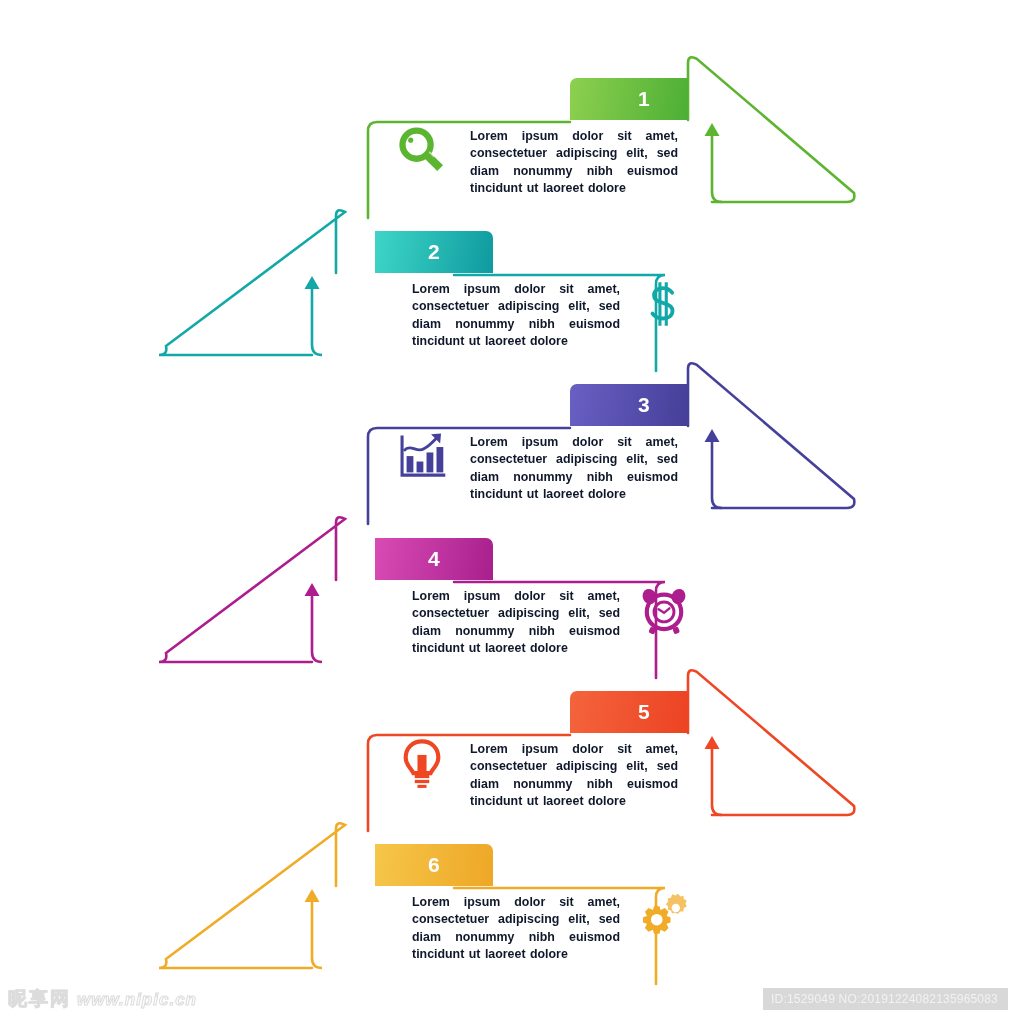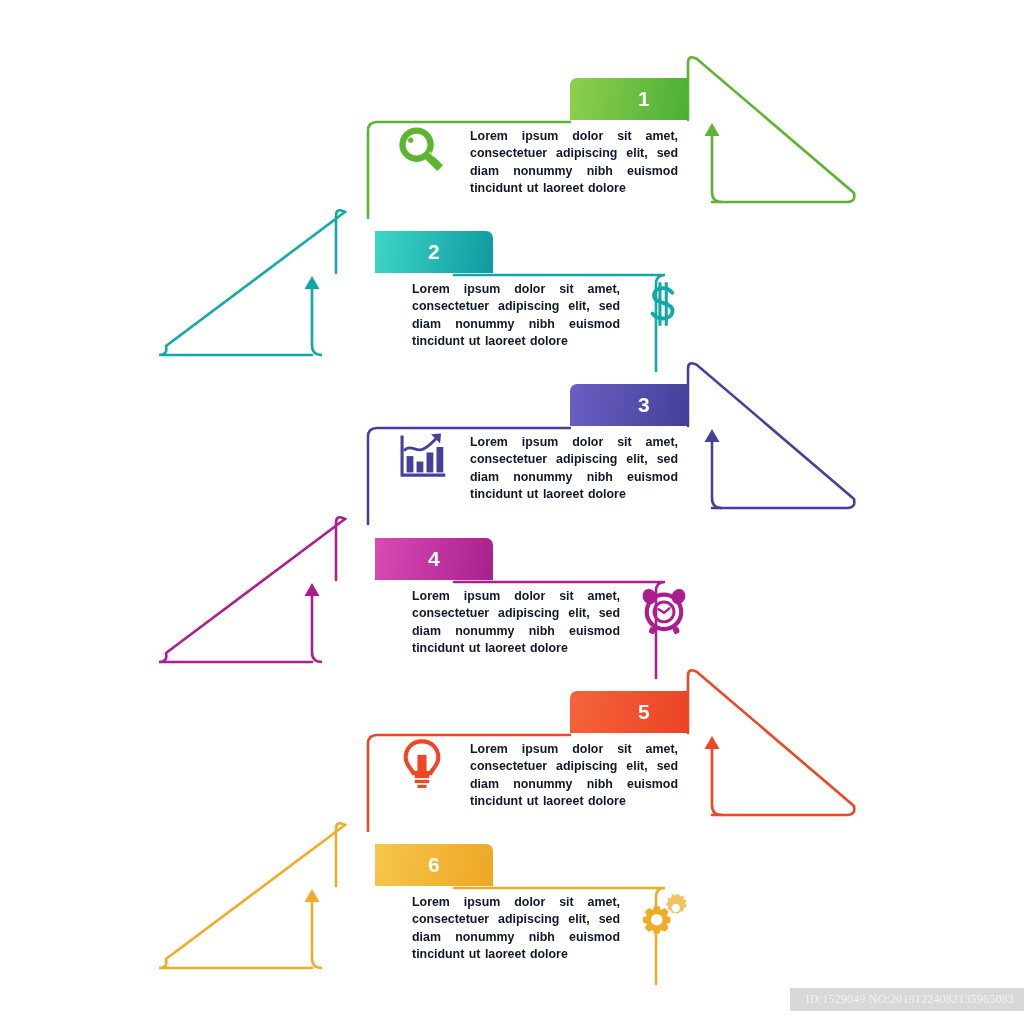--- a/index.html
+++ b/index.html
@@ -115,29 +115,29 @@
     font-family: "DejaVu Sans", sans-serif;
     letter-spacing: 2px;
   }
   #watermark-logo .url {
     font-style: italic;
     margin-left: 6px;
     font-size: 17px;
   }
   #watermark-id {
     position: absolute;
-    right: 0px;
+    right: 16px;
     top: 8px;
     background: #d8d8d8;
     color: #f2f2f2;
     font-size: 12px;
-    padding: 4px 10px 4px 16px;
+    padding: 4px 10px 4px 8px;
     letter-spacing: 0.2px;
     white-space: nowrap;
-    font-family: Liberation Serif, serif;
+    font-family: Liberation Sans, sans-serif;
   }
 </style>
 </head>
 <body>
 
 <div id="infographic">
     <div class="row row-right" style="top: 40px;">
       <svg class="row-svg" viewBox="0 0 1024 175" preserveAspectRatio="none">
         <path d="M 688 80 L 688 23 Q 688 14 697 18.95 L 854 153 Q 856 162 847 162 L 712 162" fill="none" stroke="#5cb531" stroke-width="2.6" stroke-linecap="round"></path>
         <path d="M 722 162 Q 712 162 712 152 L 712 96" fill="none" stroke="#5cb531" stroke-width="2.6" stroke-linecap="butt"></path>
@@ -250,14 +250,17 @@
             <path d="M-3 -18 L3 -18 L4.2 -13.6 L9 -15.8 L13 -11.8 L10.8 -7 L15.2 -5.8 L15.2 0.2 L10.8 1.4 L13 6.2 L9 10.2 L4.2 8 L3 12.4 L-3 12.4 L-4.2 8 L-9 10.2 L-13 6.2 L-10.8 1.4 L-15.2 0.2 L-15.2 -5.8 L-10.8 -7 L-13 -11.8 L-9 -15.8 L-4.2 -13.6 Z"></path>
           </g>
           <circle cx="24" cy="35" r="6.4" fill="#ffffff"></circle>
         </svg>
       </div>
       <div class="body-text">Lorem ipsum dolor sit amet, consectetuer adipiscing elit, sed diam nonummy nibh euismod tincidunt ut laoreet dolore</div>
     </div>
   </div>
 
 <div id="watermark-bar">
+  <div id="watermark-logo">
+    <span class="cn-chars">昵享网</span><span class="url">www.nipic.cn</span>
+  </div>
   <div id="watermark-id">ID:1529049 NO:20191224082135965083</div>
 </div>
 
 </body></html>

